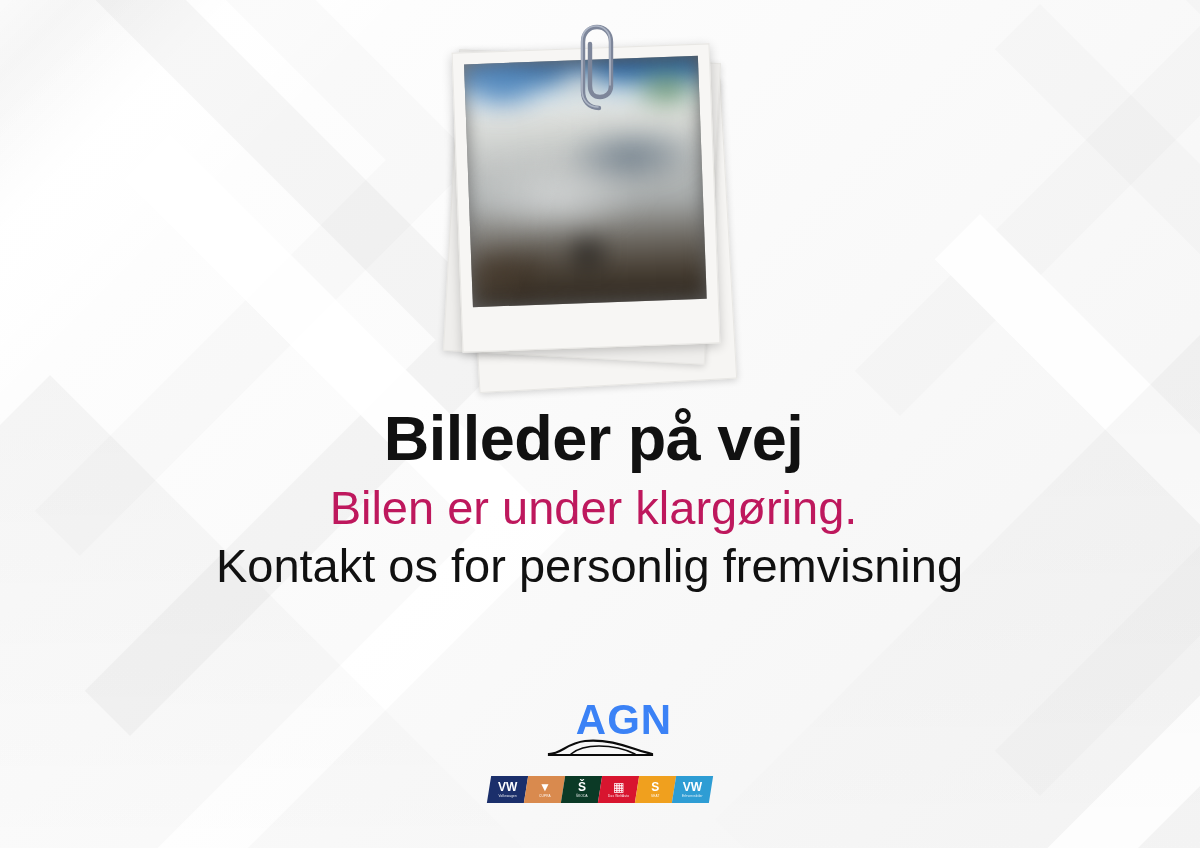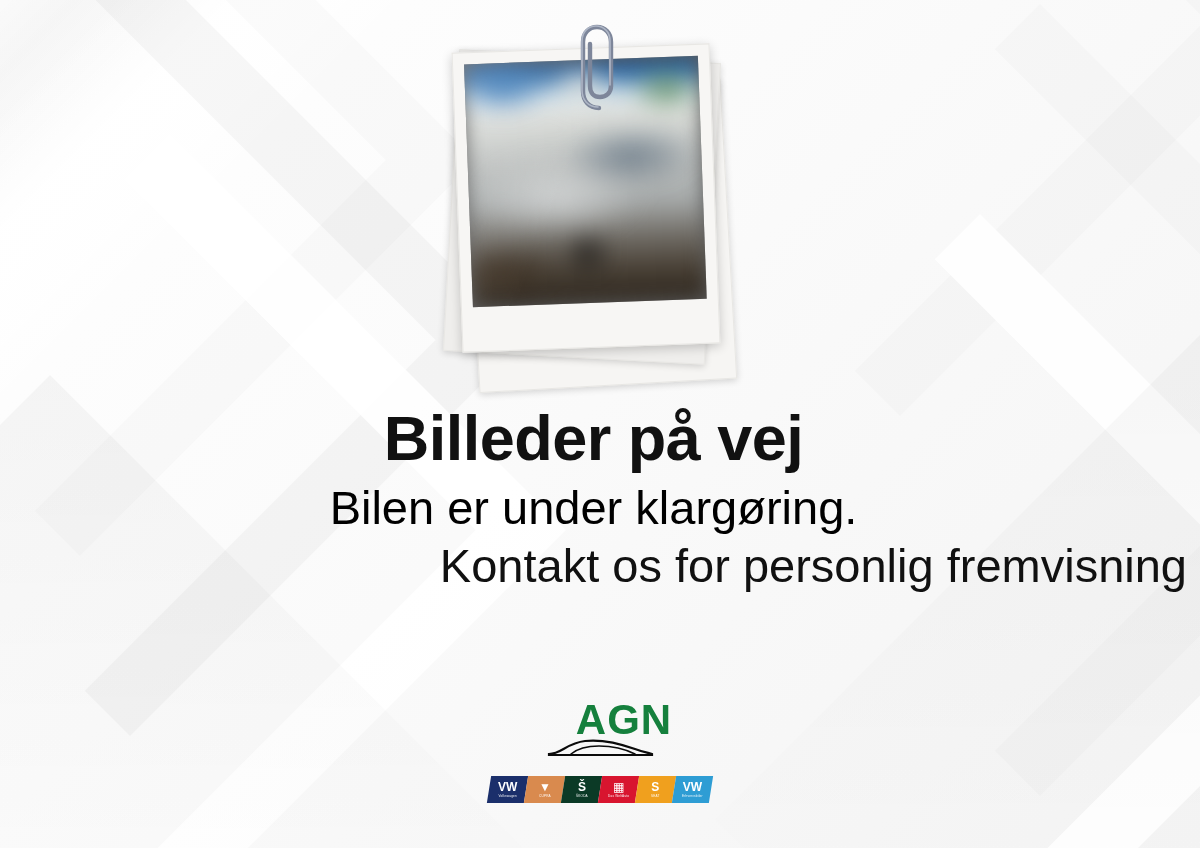--- a/index.html
+++ b/index.html
@@ -176,46 +176,45 @@
     font-weight: 900;
     letter-spacing: -0.5px;
     color: #111111;
     line-height: 1.02;
     margin: 0;
     font-stretch: condensed;
   }
   #subline-1 {
     font-size: 47px;
     font-weight: 400;
-    color: #000000;
+    color: #be185d;
     line-height: 1.18;
     margin: 10px 0 0 0;
   }
   #subline-2 {
     font-size: 47px;
     font-weight: 400;
     color: #111111;
     line-height: 1.18;
-    margin: 2px 0 0 0;
-    text-align: right;
+    margin: 2px 8px 0 0;
   }
 
   
   #logo-block {
     position: absolute;
     left: 0;
     right: 0;
     top: 700px;
     text-align: center;
   }
   #logo-wordmark {
     font-size: 42px;
     font-weight: 800;
     letter-spacing: 1px;
-    color: #15803d;
+    color: #3b82f6;
     line-height: 0.95;
     margin-left: 48px;
   }
   #logo-swoosh {
     display: block;
     margin: -2px auto 0 auto;
   }
   #logo-tagline {
     font-size: 10.5px;
     letter-spacing: 0.4px;

